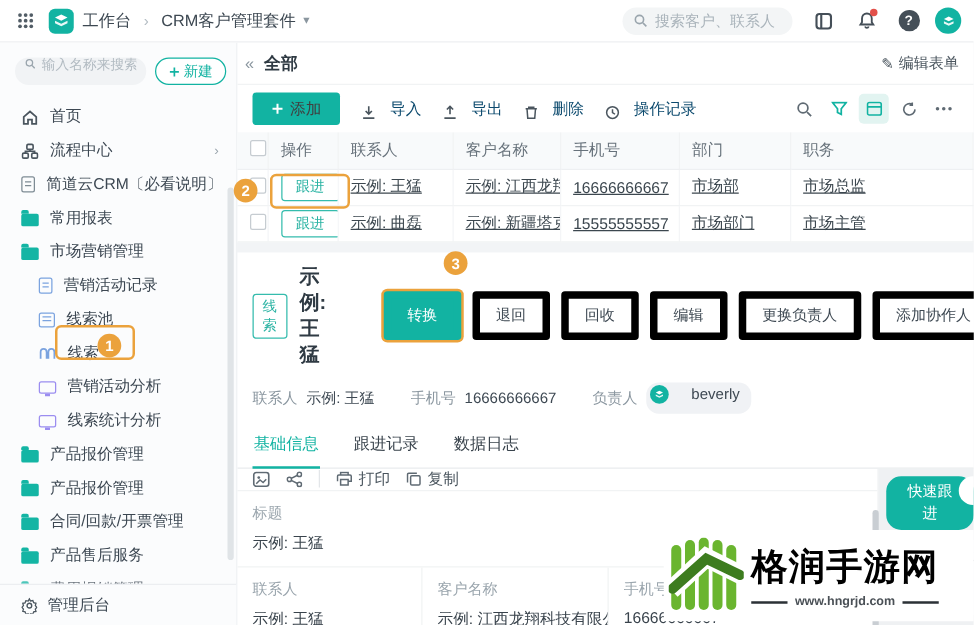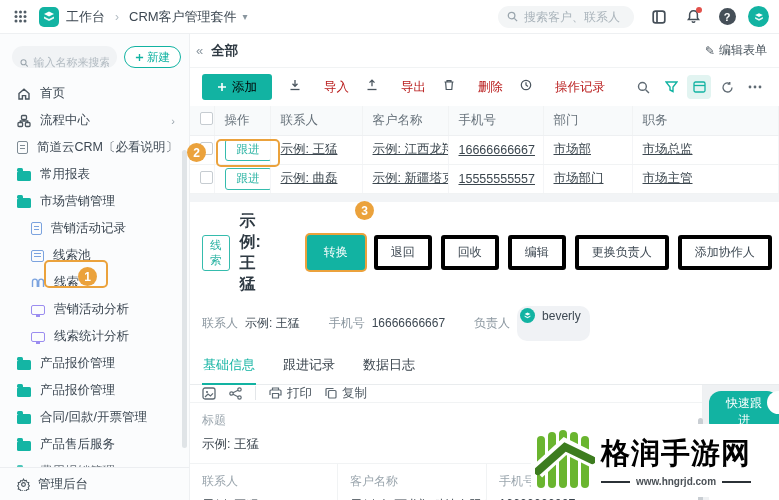--- a/index.html
+++ b/index.html
@@ -27,21 +27,21 @@
   .help-c { width:17px; height:17px; border-radius:50%; background:#454f58; color:#fff; font-size:11px;
     font-weight:bold; display:flex; align-items:center; justify-content:center; }
   .tb-avatar { width:21px; height:21px; border-radius:50%; background:#12b3a2; display:flex;
     align-items:center; justify-content:center; }
 
   
   .sidebar { position:absolute; top:34px; left:0; width:190px; height:466px; background:#fbfcfd;
     border-right:1px solid #eef0f2; }
   .sb-top { display:flex; align-items:center; padding:12px 8px 10px 12px; gap:7px; }
   .sb-search { flex:1; height:22px; background:#f1f3f5; border-radius:12px; display:flex;
-    align-items:flex-end; padding:0 8px; gap:5px; min-width:0; }
+    align-items:flex-start; padding:0 8px; gap:5px; min-width:0; }
   .sb-search input { border:none; background:transparent; outline:none; width:100%;
     font-size:11px; color:#3d4852; font-family:inherit; }
   .sb-search input::placeholder { color:#b2bbc2; }
   .sb-new { height:22px; border:1px solid #12b3a2; color:#12b3a2; background:#fff; border-radius:12px;
     font-size:11.5px; display:flex; align-items:center; gap:3px; padding:0 10px; cursor:pointer; white-space:nowrap; }
   .nav { padding-top:2px;text-align:right; }
   .nav-item { height:27px; display:flex; align-items:center; gap:9px; padding-left:17px;
     font-size:12.5px; color:#3c4752; cursor:pointer; white-space:nowrap; }
   .nav-item.sub { padding-left:31px; }
   .nav-item .chev { margin-left:auto; margin-right:14px; color:#9aa5ad; font-size:11px; }
@@ -70,23 +70,23 @@
   
   .main { position:absolute; top:34px; left:190px; width:589px; height:466px; background:#f2f4f6;
     display:flex; flex-direction:column; }
   .view-header { height:34px; background:#fff; display:flex; align-items:center; padding:0 12px 0 6px;
     border-bottom:1px solid #f1f3f4; }
   .collapse-ic { color:#8a969f; font-size:13px; margin-right:8px; cursor:pointer; }
   .view-title { font-size:13.5px; font-weight:bold; color:#2f3a43; }
   .edit-form { margin-left:auto; display:flex; align-items:center; gap:4px; color:#4a555e;
     font-size:12px; cursor:pointer; }
   .toolbar { height:38px; background:#fff; display:flex; align-items:center; padding:0 12px; gap:17px; }
-  .btn-add { height:26px; background:#12b3a2; color:#000000; border:none; border-radius:3px;
+  .btn-add { height:26px; background:#12b3a2; color:#404040; border:none; border-radius:3px;
     font-size:12.5px; padding:0 15px; display:flex; align-items:center; gap:5px; cursor:pointer; font-family:inherit; }
-  .tool { display:flex; align-items:flex-start; gap:23px; font-size:12.5px; color:#b91c1c; cursor:pointer; }
+  .tool { display:flex; align-items:flex-end; gap:11px; font-size:12.5px; color:#0c4a6e; cursor:pointer; }
   .tb-right { margin-left:auto; display:flex; align-items:center; gap:4px; }
   .tbicon { width:24px; height:24px; border-radius:4px; display:flex; align-items:center;
     justify-content:center; cursor:pointer; }
   .tbicon.active-bg { background:#e2f4f1; }
 
   table.lead-table { width:100%; border-collapse:collapse; table-layout:fixed; background:#fff; }
   .lead-table th { background:#f8fafb; font-weight:normal; font-size:12.5px; color:#67727b;
     text-align:left; height:29px; padding:0 10px; border-bottom:1px solid #eef0f2;
     border-right:1px solid #f1f3f4; }
   .lead-table td { font-size:12.5px; color:#3c474f; height:29px; padding:0 10px;
@@ -98,29 +98,29 @@
     font-size:11.5px; padding:2.5px 11px; cursor:pointer; font-family:inherit; }
   .gap { height:8px; background:#f2f4f6; }
 
   
   .detail { flex:1; background:#fff; display:flex; flex-direction:column; min-height:0; }
   .d-head { display:flex; align-items:center; padding:9px 12px 4px 12px; gap:10px; }
   .badge { border:1px solid #35bcad; color:#2ab3a3; font-size:11.5px; border-radius:3px;
     padding:2px 7px; background:#fff; }
   .d-title { font-size:16px; font-weight:bold; color:#2f3a43; margin-right:36px; }
   .d-btns { display:flex; align-items:center; gap:9px; }
-  .btn { border:4px solid #000000; background:#fff; color:#3d4852; border-radius:3px;
+  .btn { border:6px solid #000000; background:#fff; color:#3d4852; border-radius:3px;
     font-size:12px; padding:5px 13px; cursor:pointer; white-space:nowrap; font-family:Liberation Sans, sans-serif; }
   .btn-convert { background:#12b3a2; border-color:#12b3a2; color:#fff;
     box-shadow:0 0 0 2px #eba23c; }
   .d-info { display:flex; align-items:center; padding:7px 12px 6px 12px; gap:7px; font-size:12px; }
   .d-info .lab { color:#8b97a0; }
   .d-info .val { color:#3d4852; margin-right:22px; }
-  .owner-chip { display:flex; align-items:flex-end; gap:7px; background:#f0f2f5; border-radius:10px;
-    padding:2px 9px 18px 3px; color:#3d4852; }
+  .owner-chip { display:flex; align-items:flex-start; gap:18px; background:#f0f2f5; border-radius:10px;
+    padding:2px 9px 8px 3px; color:#3d4852; }
   .owner-av { width:15px; height:15px; border-radius:50%; background:#12b3a2; display:flex;
     align-items:center; justify-content:center; }
   .d-tabs { display:flex; gap:26px; padding:0 12px; border-bottom:1px solid #e9ecee; }
   .tab { font-size:13px; color:#39434c; padding:9px 1px; cursor:pointer; border-bottom:2px solid transparent; margin-bottom:-1px;text-align:center; }
   .tab.active { color:#12b3a2; border-bottom-color:#12b3a2; }
   .d-content { flex:1; display:flex; min-height:0; position:relative; }
   .pane-left { width:513px; display:flex; flex-direction:column; border-right:1px solid #eef0f2; }
   .action-row { height:30px; display:flex; align-items:center; gap:13px; padding:0 12px;
     border-bottom:1px solid #f1f3f4; }
   .action-row .vdiv { width:1px; height:14px; background:#e3e6e9; }

